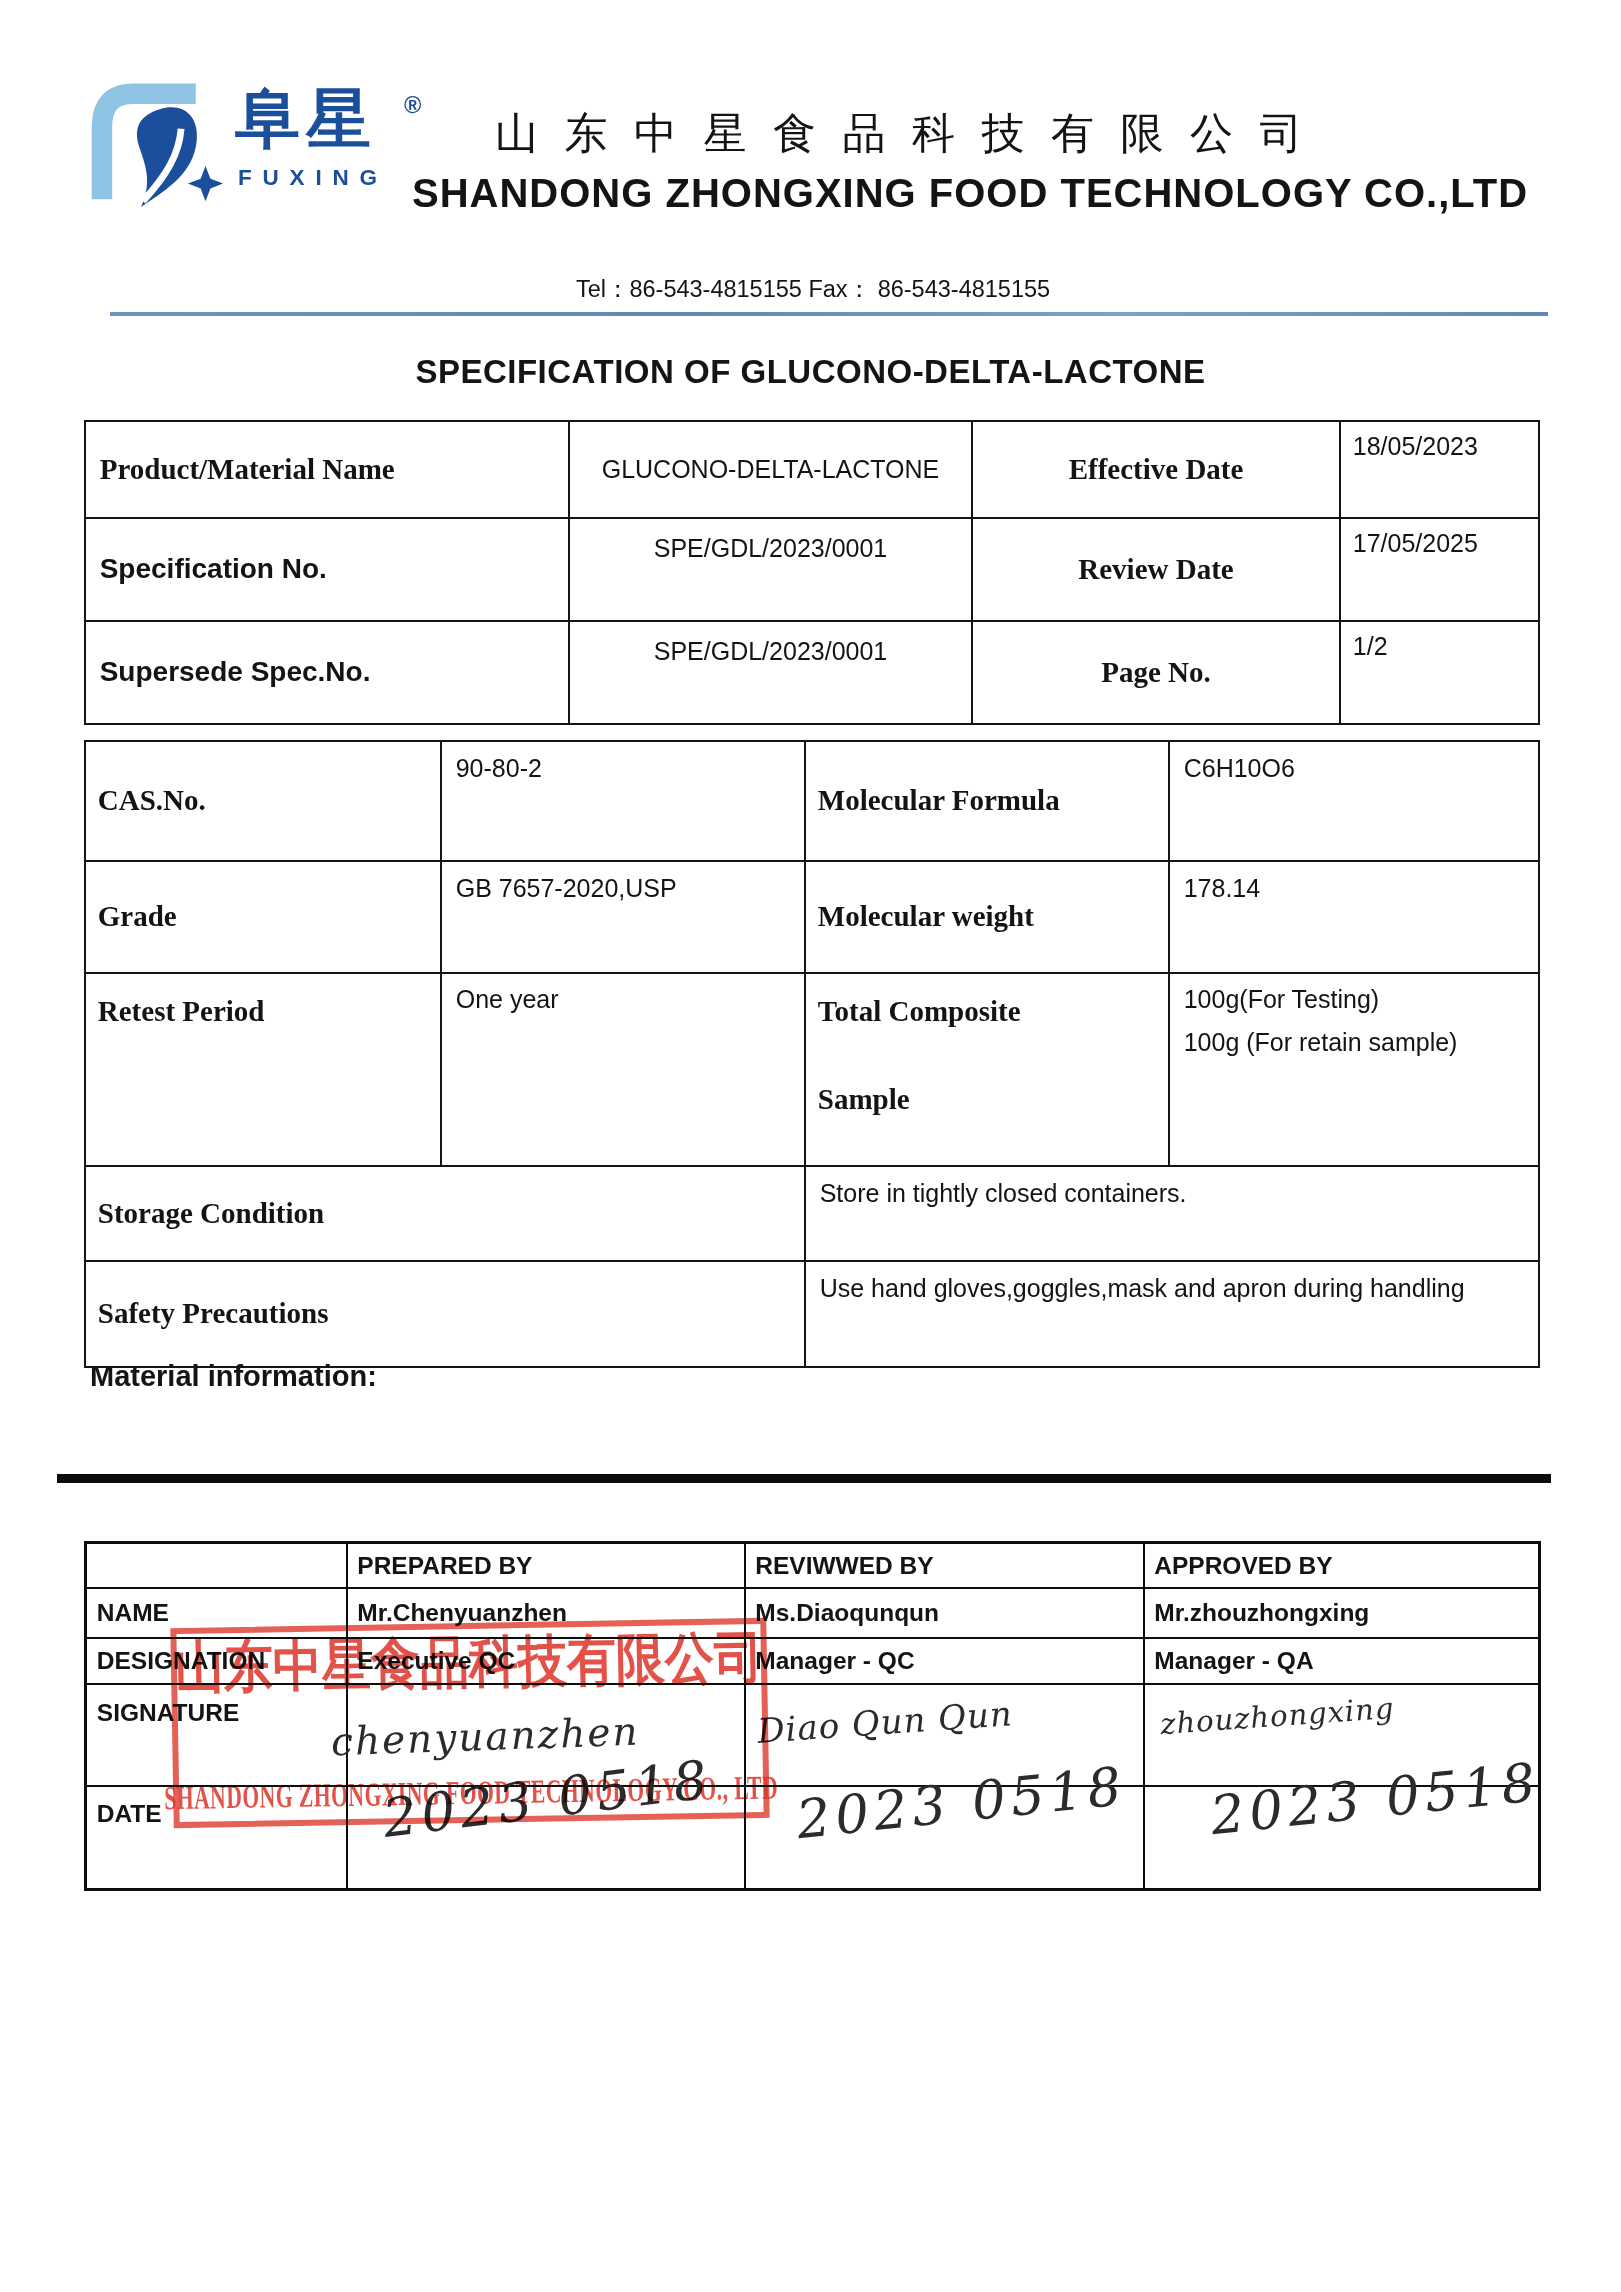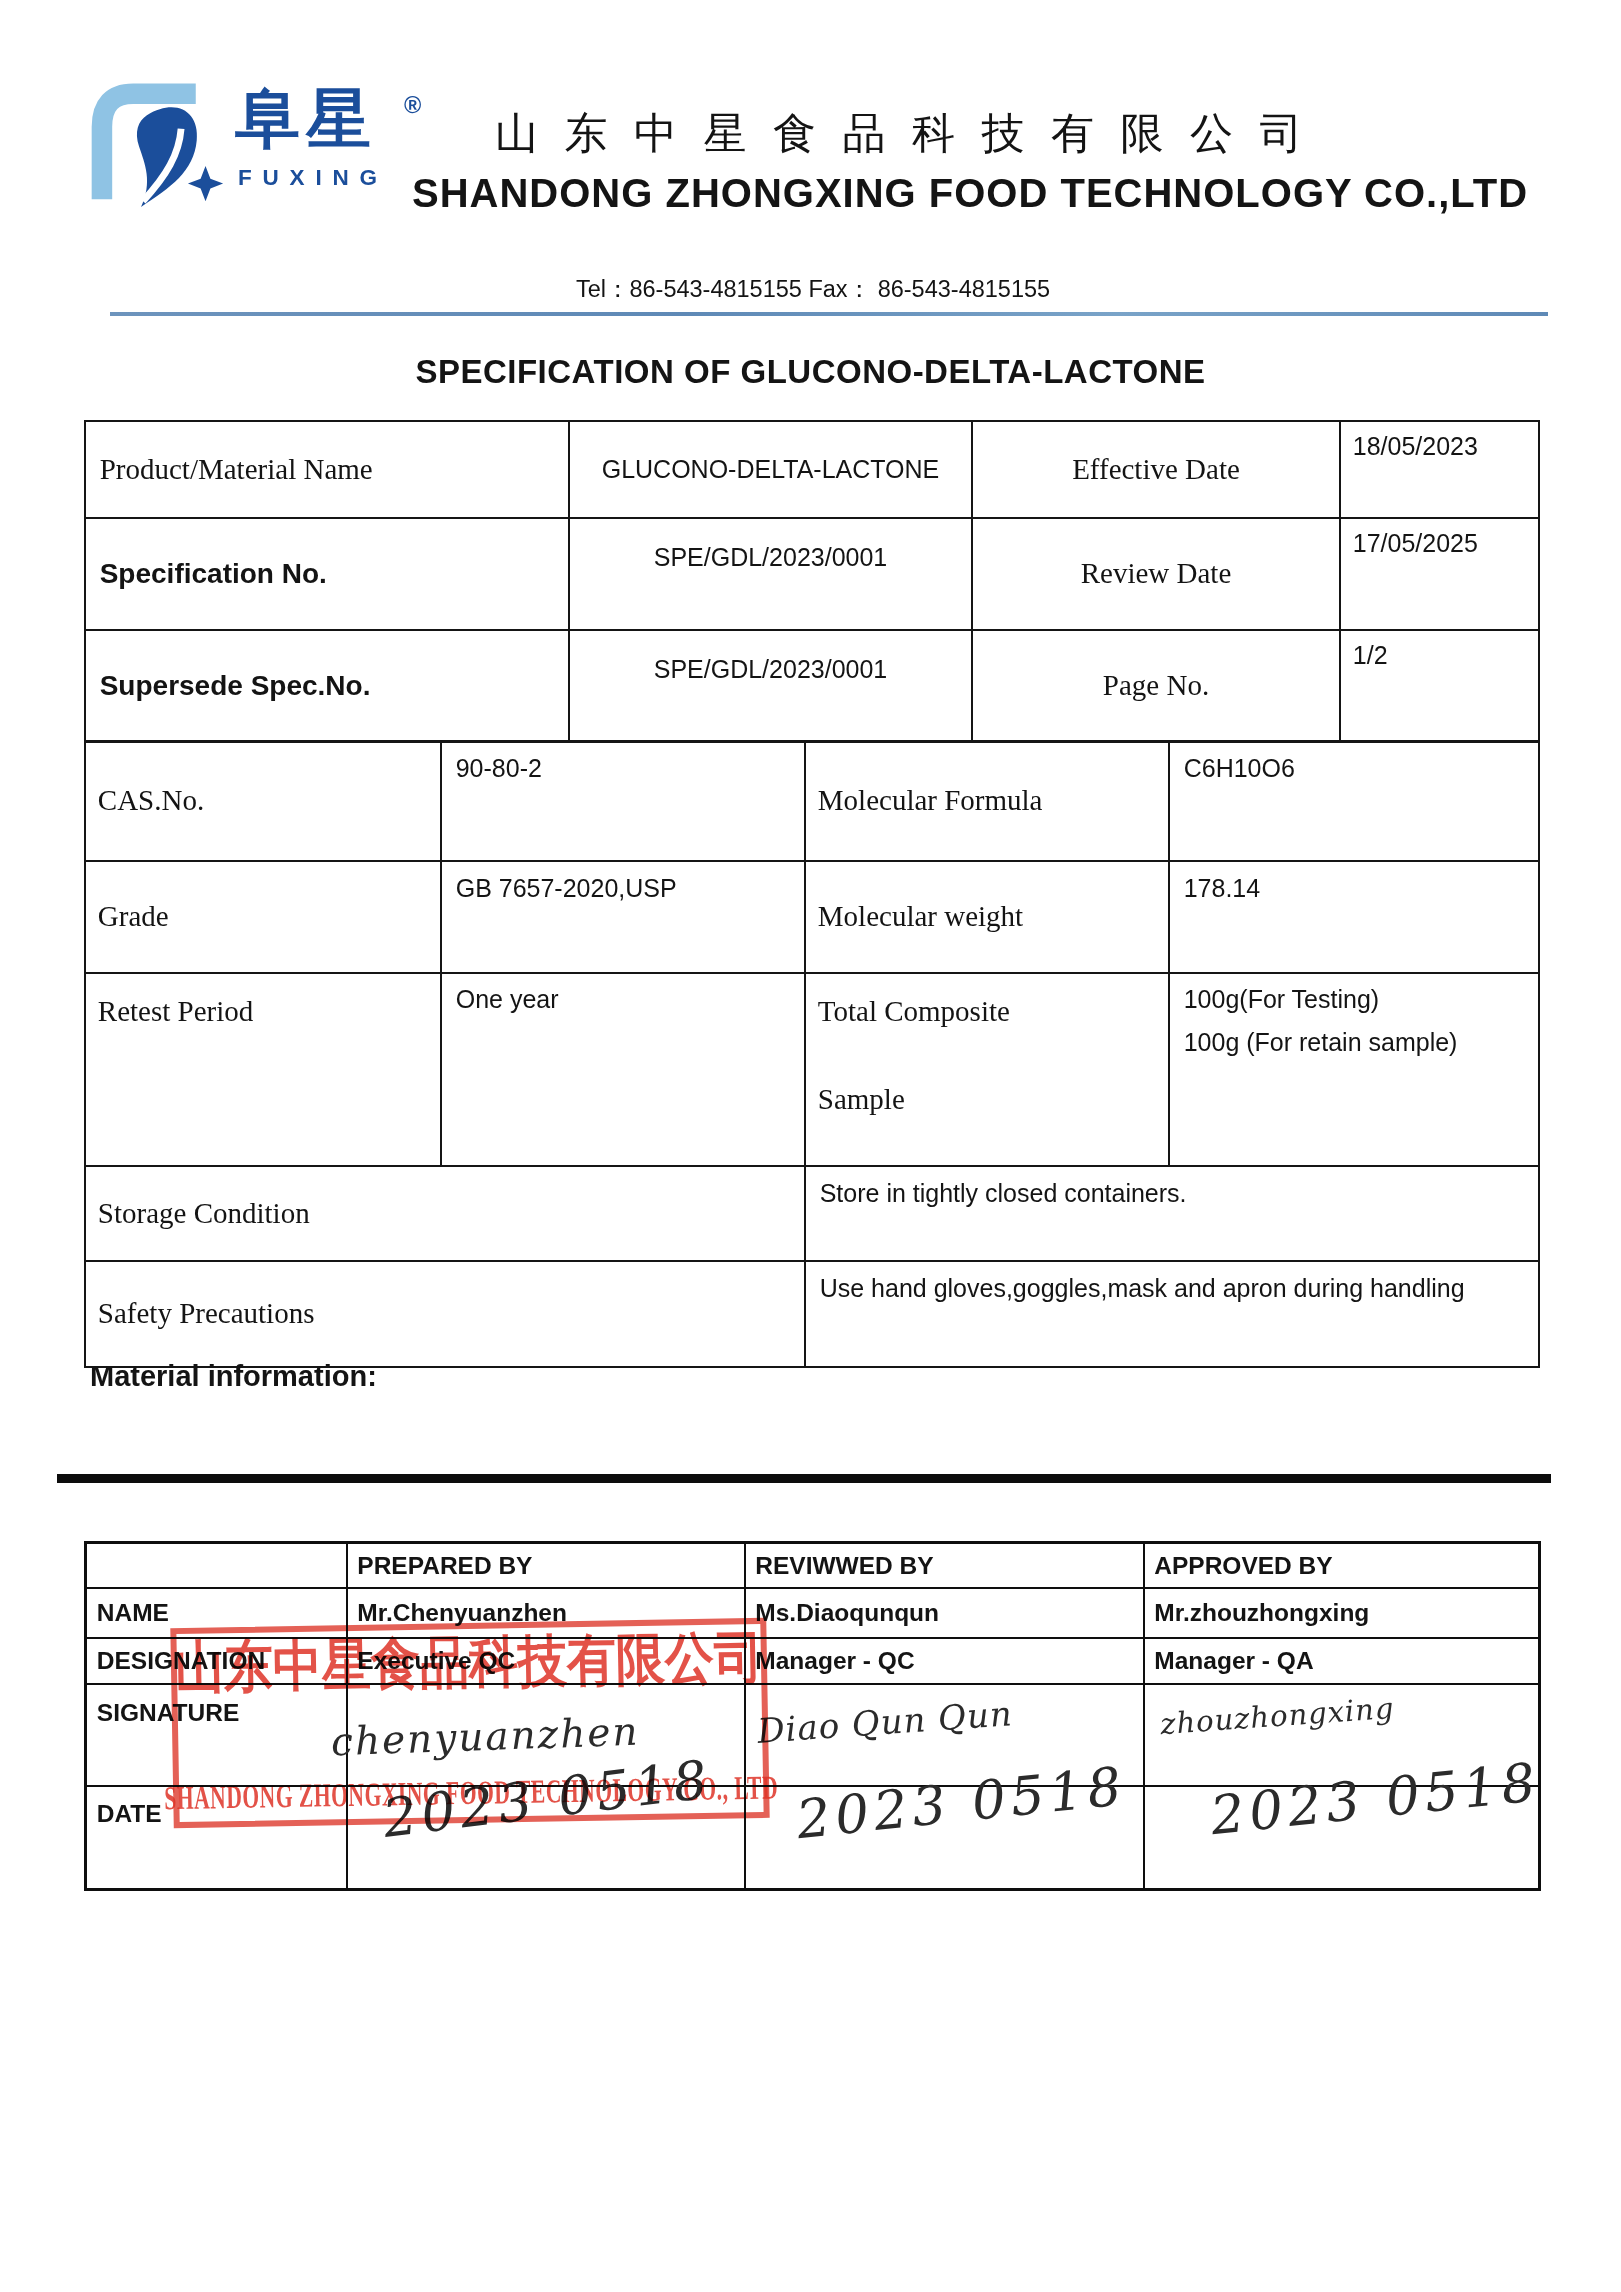--- a/index.html
+++ b/index.html
@@ -25,32 +25,32 @@
   .company-contact{left:78px;top:275px;width:1470px;text-align:center;font-size:23.5px;line-height:1.2;}
   .blue-rule{left:110px;top:312px;width:1438px;height:3.9px;
     background:linear-gradient(90deg,#6d94bd,#5e89b6 40%,#79a3c8 70%,#5e89b6);}
 
   
   .doc-title{left:0;top:353px;width:1621px;text-align:center;font-size:33px;font-weight:bold;letter-spacing:0.5px;}
 
   
   table{border-collapse:collapse;table-layout:fixed;}
   td{overflow:hidden;}
-  .slabel{font-family:"Liberation Serif","DejaVu Serif",serif;font-weight:normal;font-size:29px;}
+  .slabel{font-family:"Liberation Serif","DejaVu Serif",serif;font-weight:bold;font-size:29px;}
   .blabel{font-weight:bold;font-size:28px;}
   .val{font-size:25px;}
 
   
   .tbl1{left:84px;top:420px;}
   .tbl1 table{width:1454px;border:2.9px solid #151515;}
   .tbl1 td{border:2px solid #151515;height:85px;}
   .tbl1 td.c1{padding-left:13.7px;vertical-align:middle;}
   .tbl1 td.c2{text-align:center;}
   .tbl1 td.c2.mid{vertical-align:middle;}
-  .tbl1 td.c2.top{vertical-align:top;padding-top:24px;}
+  .tbl1 td.c2.top{vertical-align:top;padding-top:15px;}
   .tbl1 td.c3{text-align:center;vertical-align:middle;}
   .tbl1 td.c4{vertical-align:top;padding:9.8px 5.9px 0 11.8px;}
 
   
   .tbl2{left:84px;top:740px;}
   .tbl2 table{width:1454px;border:2.9px solid #151515;}
   .tbl2 td{border:2px solid #151515;}
   .tbl2 tr.r1 td{height:106px;}
   .tbl2 tr.r2 td{height:98px;}
   .tbl2 tr.r3 td{height:169px;}

